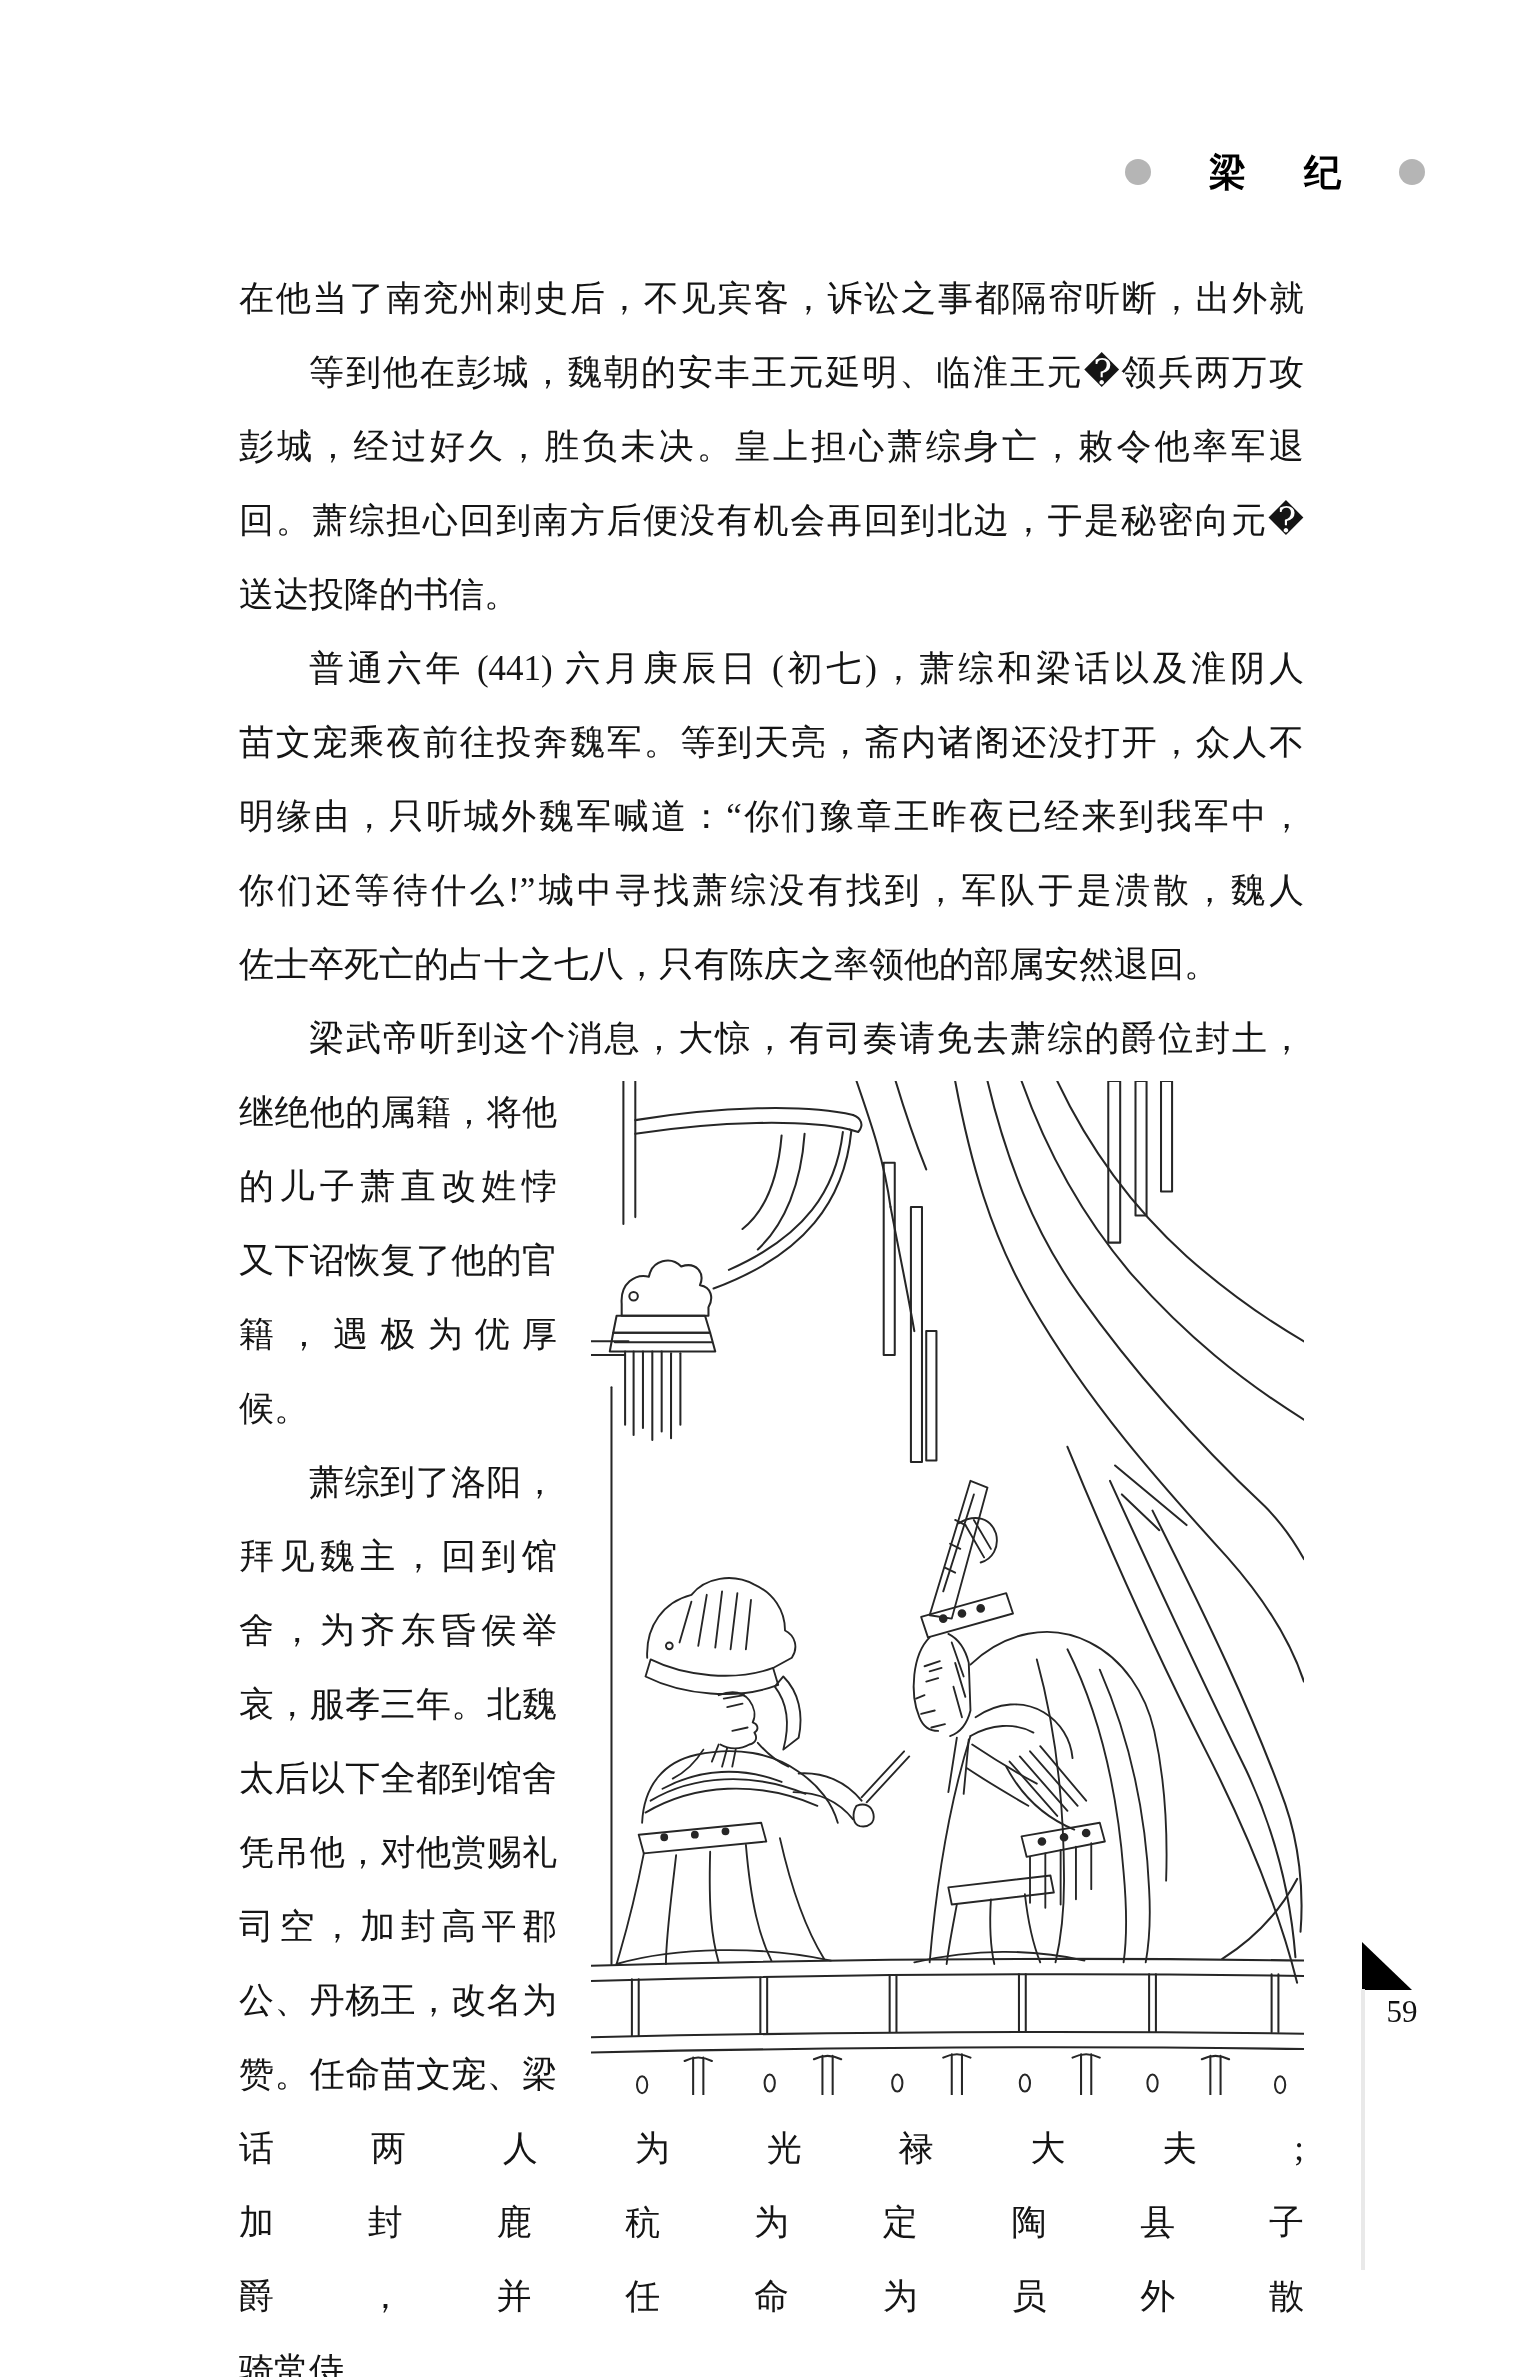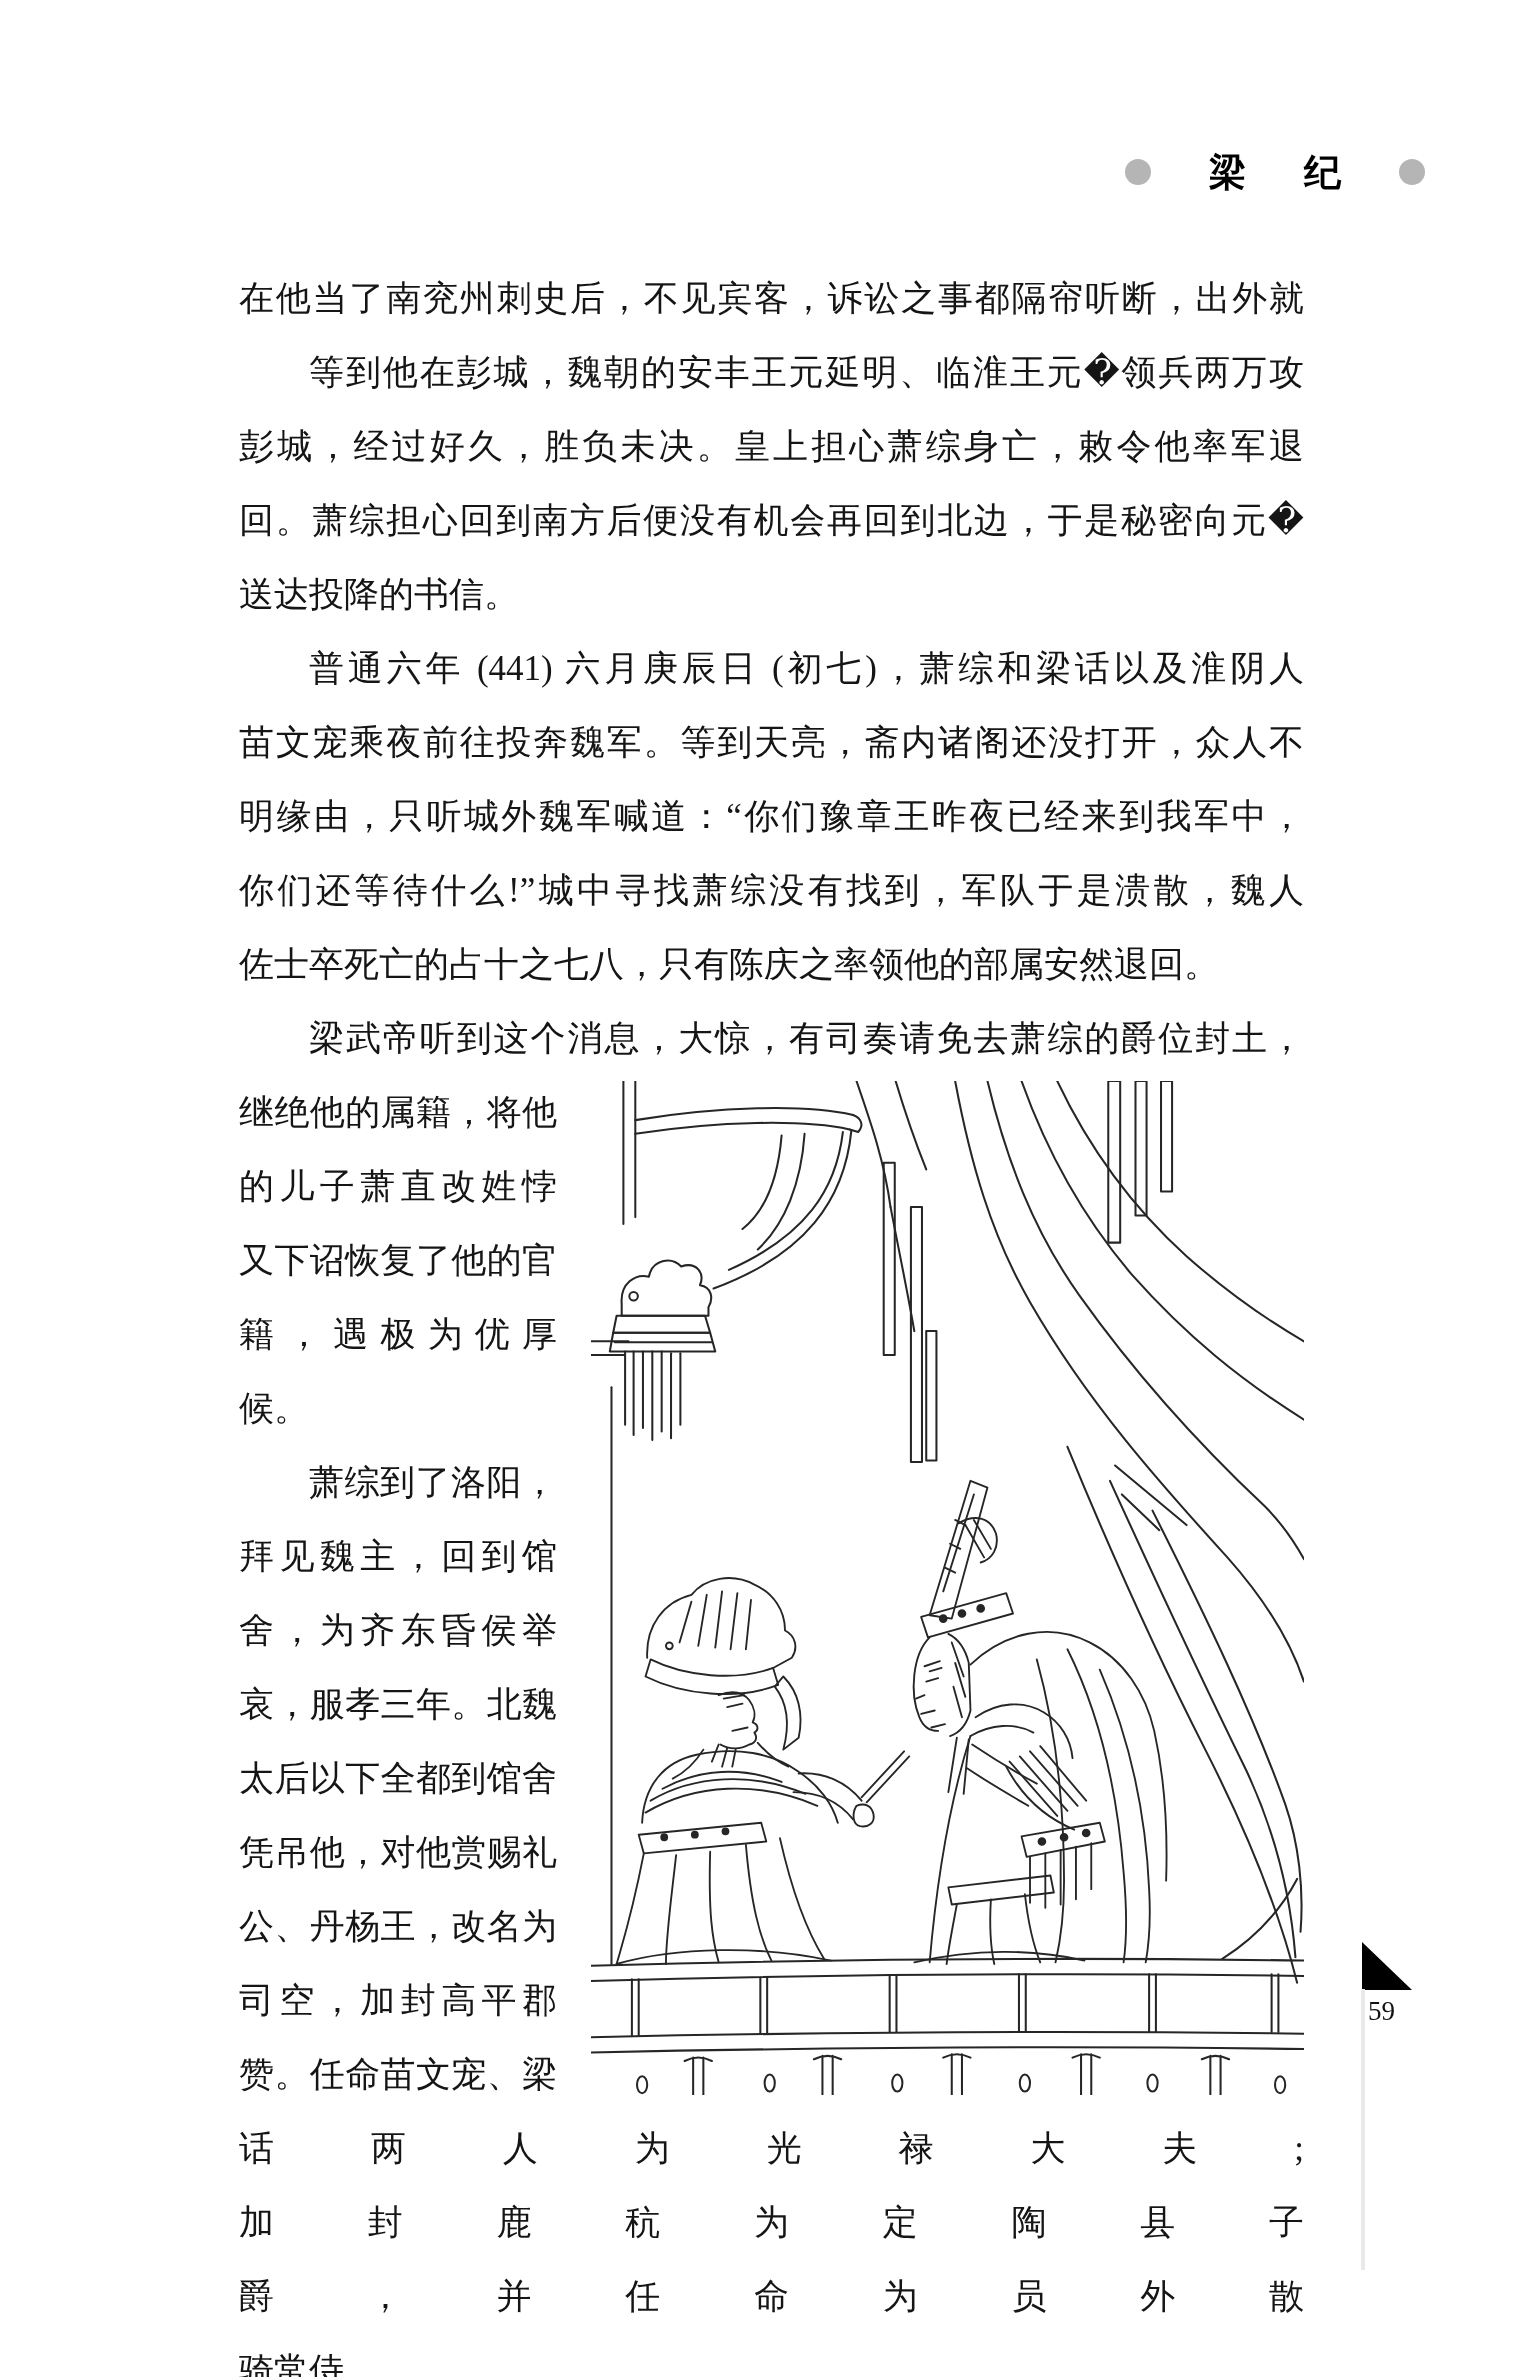--- a/index.html
+++ b/index.html
@@ -32,21 +32,21 @@
     margin-left:34px;margin-top:15.3px;
   }
   .illustration svg{display:block;width:713px;height:1014px;}
   
   .corner-triangle{
     position:absolute;left:1362px;top:1942px;width:0;height:0;
     border-bottom:48px solid #000;border-right:50px solid transparent;
   }
   .folio{
     position:absolute;left:1368px;top:1986px;width:68px;
-    font-size:27px;line-height:51px;color:#111;
+    font-size:31px;line-height:51px;color:#111;text-align:center;
   }
   .edge-rule{
     position:absolute;left:1361px;top:1989px;width:4.3px;height:281px;
     background:#e9e9e9;
   }
 </style>
 </head>
 <body>
 
 <div class="page">
@@ -237,22 +237,22 @@
         <div class="tl">的儿子萧直改姓悖</div>
         <div class="tl">又下诏恢复了他的官</div>
         <div class="tl">籍，遇极为优厚</div>
         <div class="tl end">候。</div>
         <div class="tl ind">萧综到了洛阳，</div>
         <div class="tl">拜见魏主，回到馆</div>
         <div class="tl">舍，为齐东昏侯举</div>
         <div class="tl">哀，服孝三年。北魏</div>
         <div class="tl">太后以下全都到馆舍</div>
         <div class="tl">凭吊他，对他赏赐礼</div>
+        <div class="tl">司空，加封高平郡</div>
         <div class="tl">公、丹杨王，改名为</div>
-        <div class="tl">司空，加封高平郡</div>
         <div class="tl">赞。任命苗文宠、梁</div>
         <div class="tl">话两人为光禄大夫;</div>
         <div class="tl">加封鹿秔为定陶县子</div>
         <div class="tl">爵，并任命为员外散</div>
         <div class="tl end">骑常侍。</div>
       </div>
   </div>
 
   <div class="corner-triangle"></div>
   <div class="folio">59</div>

